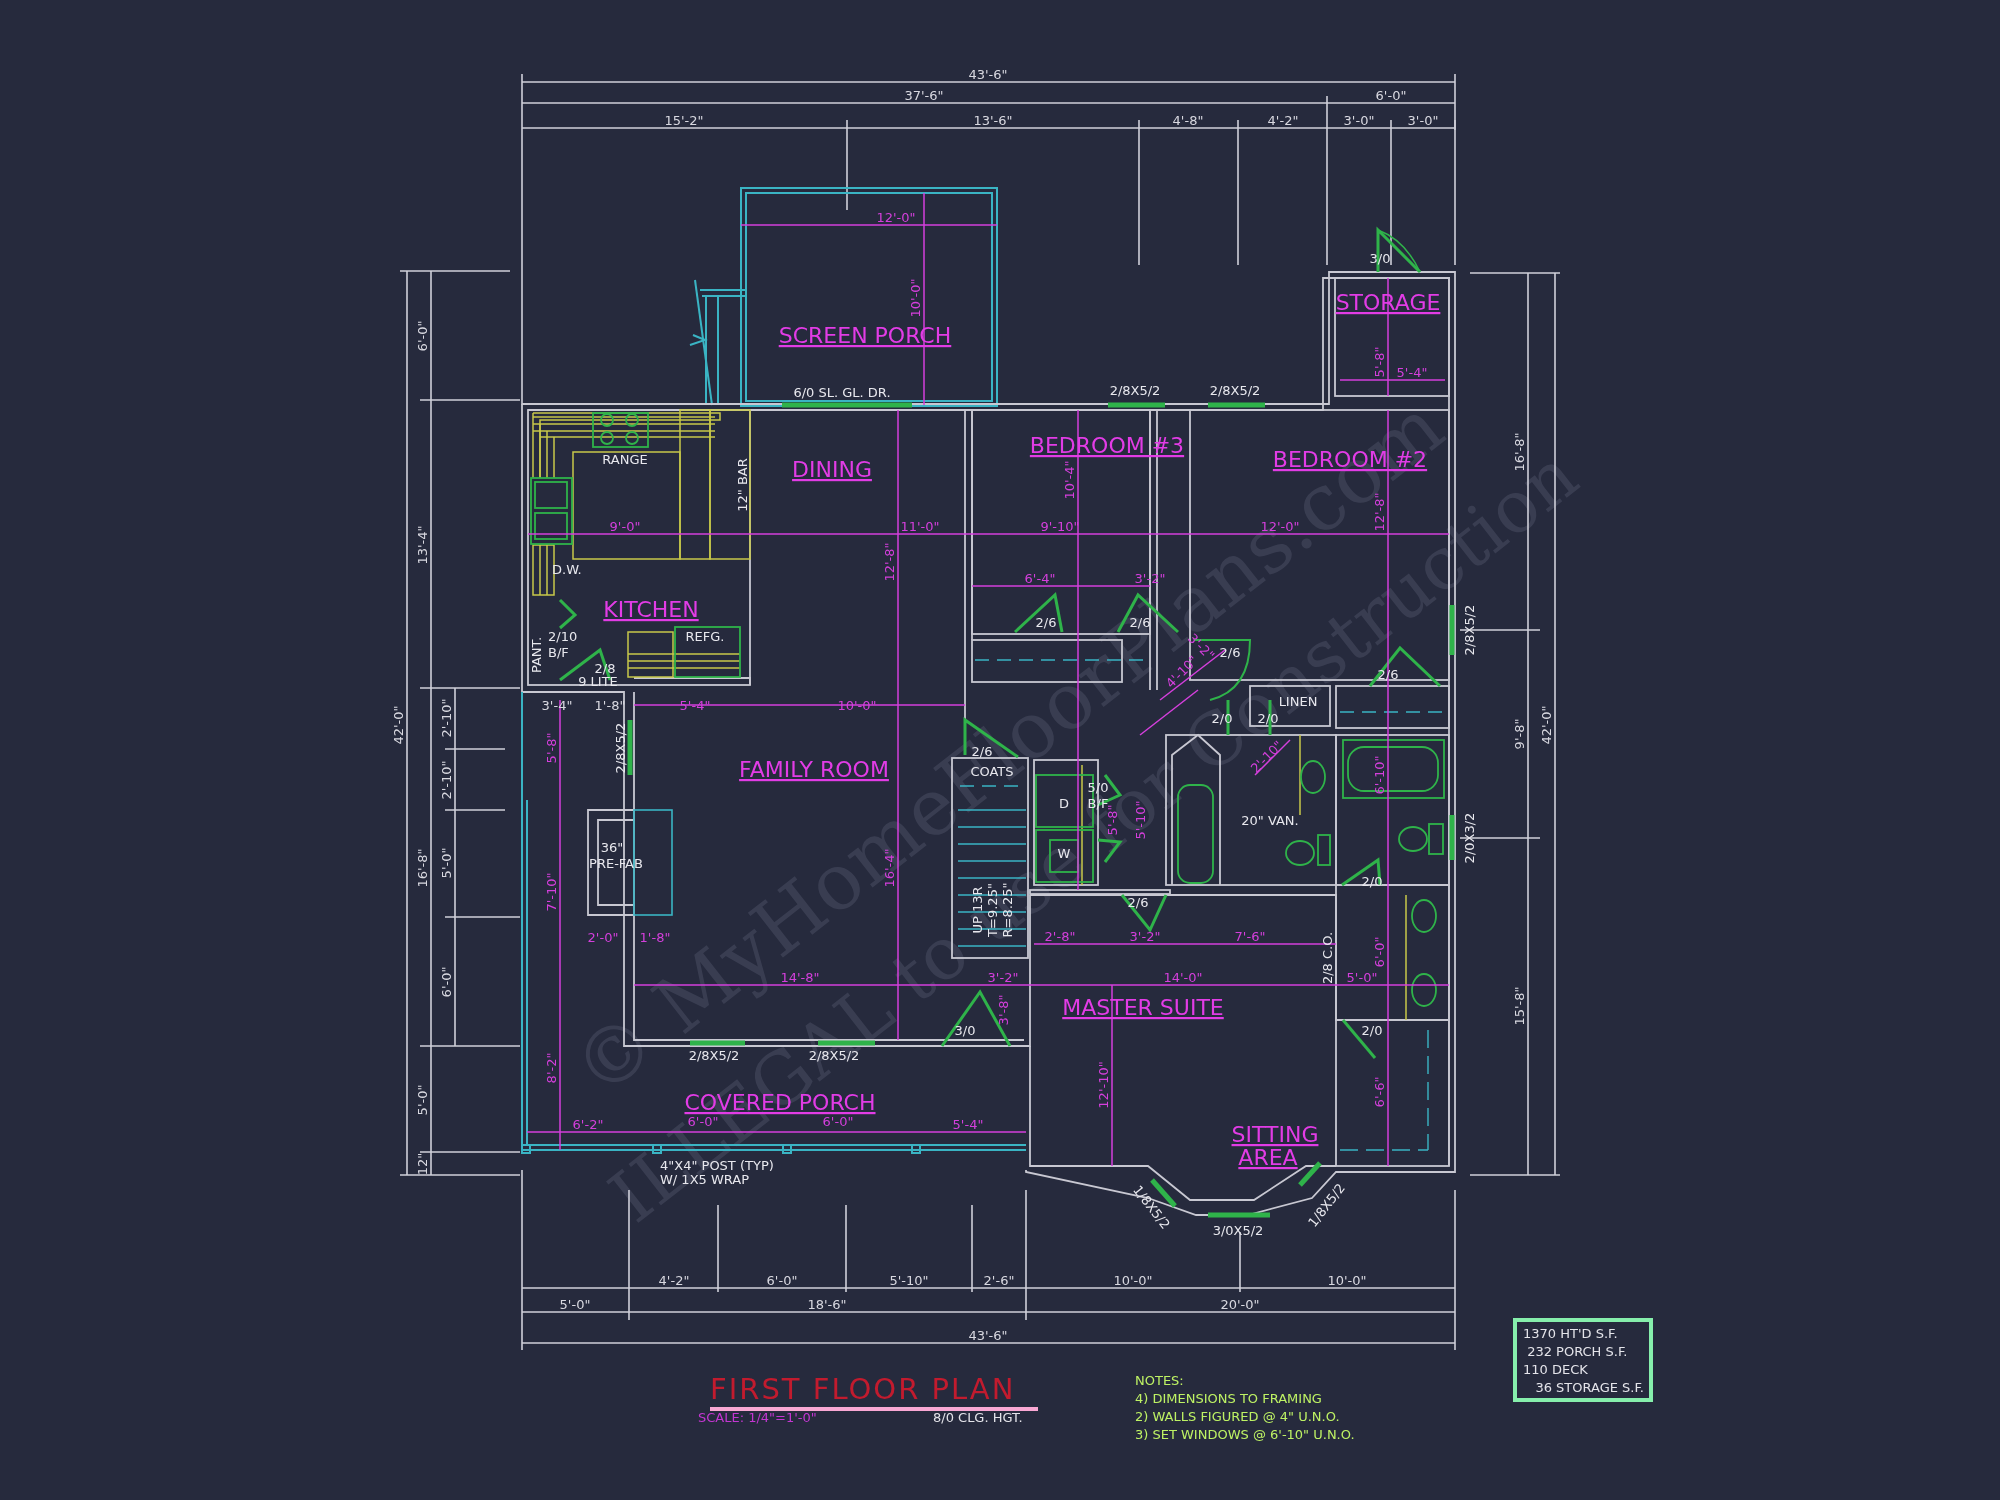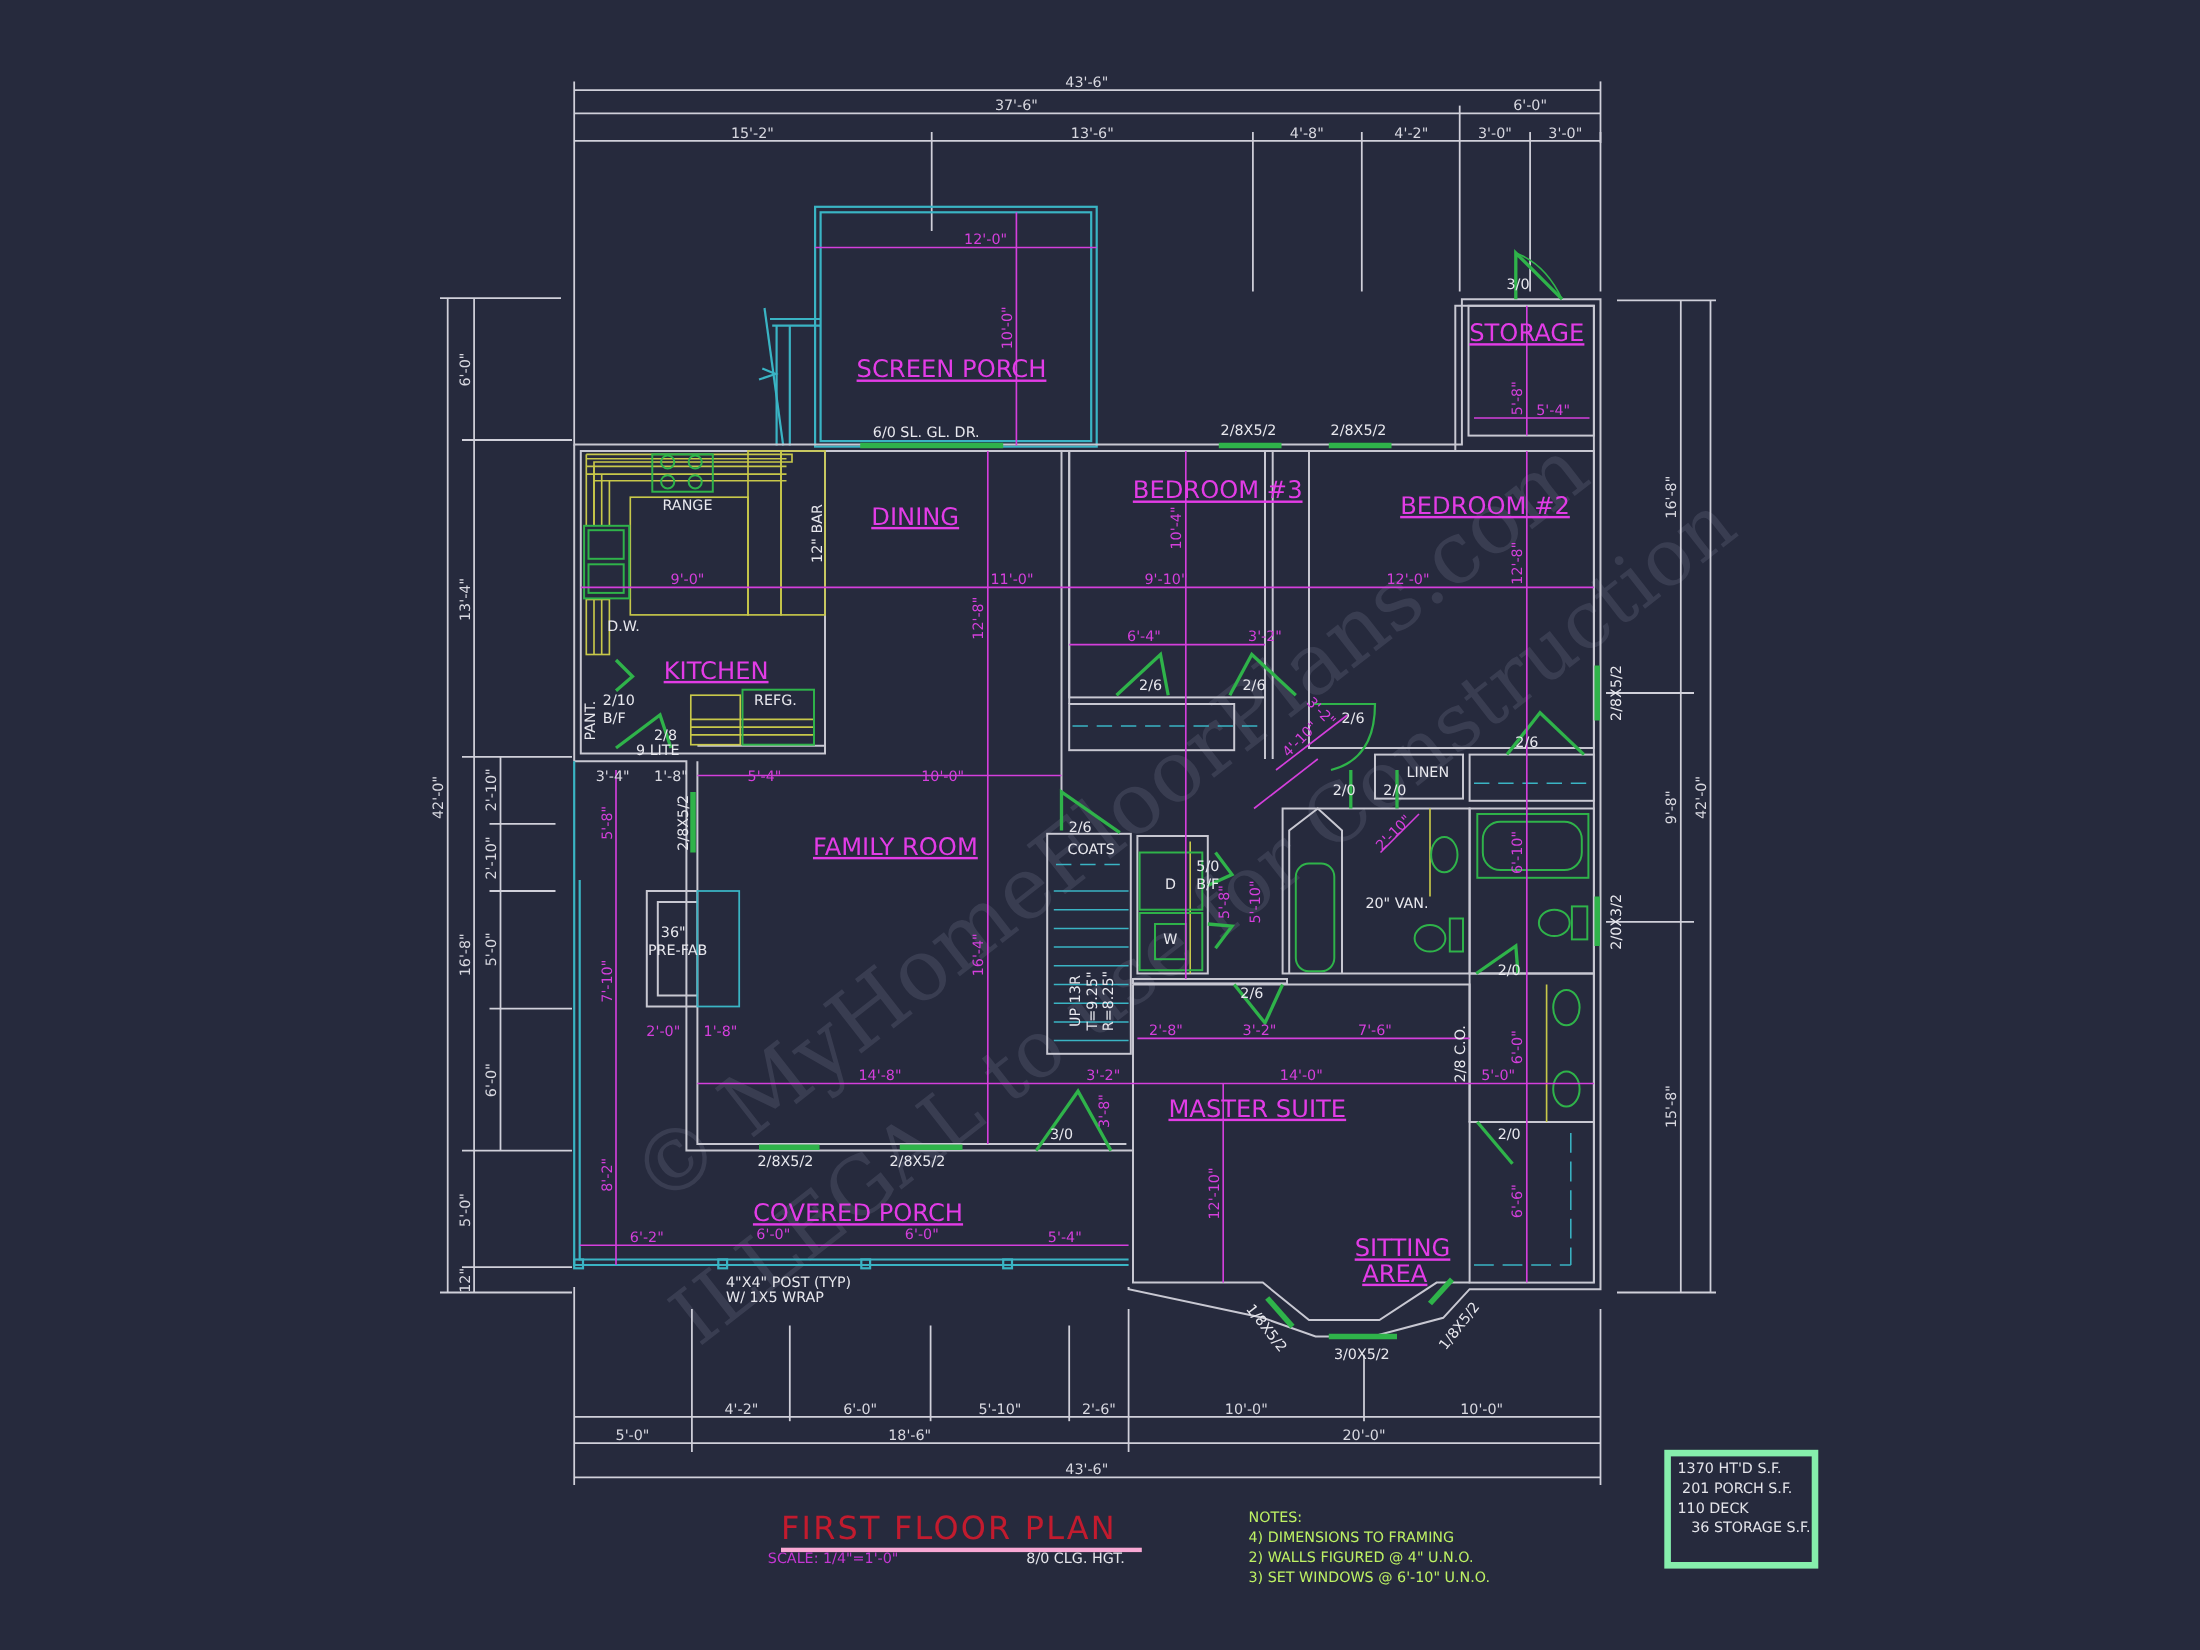--- a/index.html
+++ b/index.html
@@ -4,21 +4,21 @@
 <style>
   html, body { margin:0; padding:0; }
   body { width:2000px; height:1500px; background:#262a3d; overflow:hidden; position:relative; font-family:"DejaVu Sans", sans-serif; }
   #plan { position:absolute; left:0; top:0; }
   .t { font-family:"DejaVu Sans", sans-serif; }
   .dim { fill:#d8d8e0; font-size:13px; }
   .room { fill:#e23ce6; font-size:22px; text-decoration:underline; }
   .rdim { fill:#d43fdc; font-size:13px; }
   .lbl { fill:#e8e8ee; font-size:13px; }
   .wm { fill:#4a4e63; font-family:"DejaVu Serif", serif; opacity:0.55; }
-  .box { position:absolute; left:1513px; top:1318px; width:140px; height:108px; border:6px solid #86efac; box-sizing:border-box; padding:3px 6px; color:#e4e4ea; font-size:13px; line-height:18px; font-family:"DejaVu Sans", sans-serif; }
+  .box { position:absolute; left:1513px; top:1318px; width:140px; height:84px; border:4px solid #86efac; box-sizing:border-box; padding:3px 6px; color:#e4e4ea; font-size:13px; line-height:18px; font-family:"DejaVu Sans", sans-serif; }
   .box div { white-space:pre; }
   .title { position:absolute; left:710px; top:1372px; color:#c21b2e; font-size:29px; letter-spacing:2px; font-family:"DejaVu Sans", sans-serif; border-bottom:4px solid #f9a8d4; padding-bottom:1px; width:328px; }
   .scale { position:absolute; left:698px; top:1410px; color:#c436d2; font-size:13px; font-family:"DejaVu Sans", sans-serif; }
   .clg { position:absolute; left:933px; top:1410px; color:#e4e4ea; font-size:13px; font-family:"DejaVu Sans", sans-serif;text-align:right; }
   .notes { position:absolute; left:1135px; top:1372px; color:#bef264; font-size:13px; line-height:18px; font-family:"DejaVu Sans", sans-serif; }
 </style>
 </head>
 <body>
 
 <svg id="plan" width="2000" height="1500" viewBox="0 0 2000 1500" xmlns="http://www.w3.org/2000/svg">
@@ -423,16 +423,16 @@
 
 <div class="notes">
   <div>NOTES:</div>
   <div>4)  DIMENSIONS TO FRAMING</div>
   <div>2) WALLS FIGURED @ 4" U.N.O.</div>
   <div>3) SET WINDOWS @ 6'-10" U.N.O.</div>
 </div>
 
 <div class="box">
   <div>1370 HT'D S.F.</div>
-  <div> 201 PORCH S.F.</div>
+  <div> 232 PORCH S.F.</div>
   <div>110 DECK</div>
   <div>   36 STORAGE S.F.</div>
 </div>
 
 </body></html>

